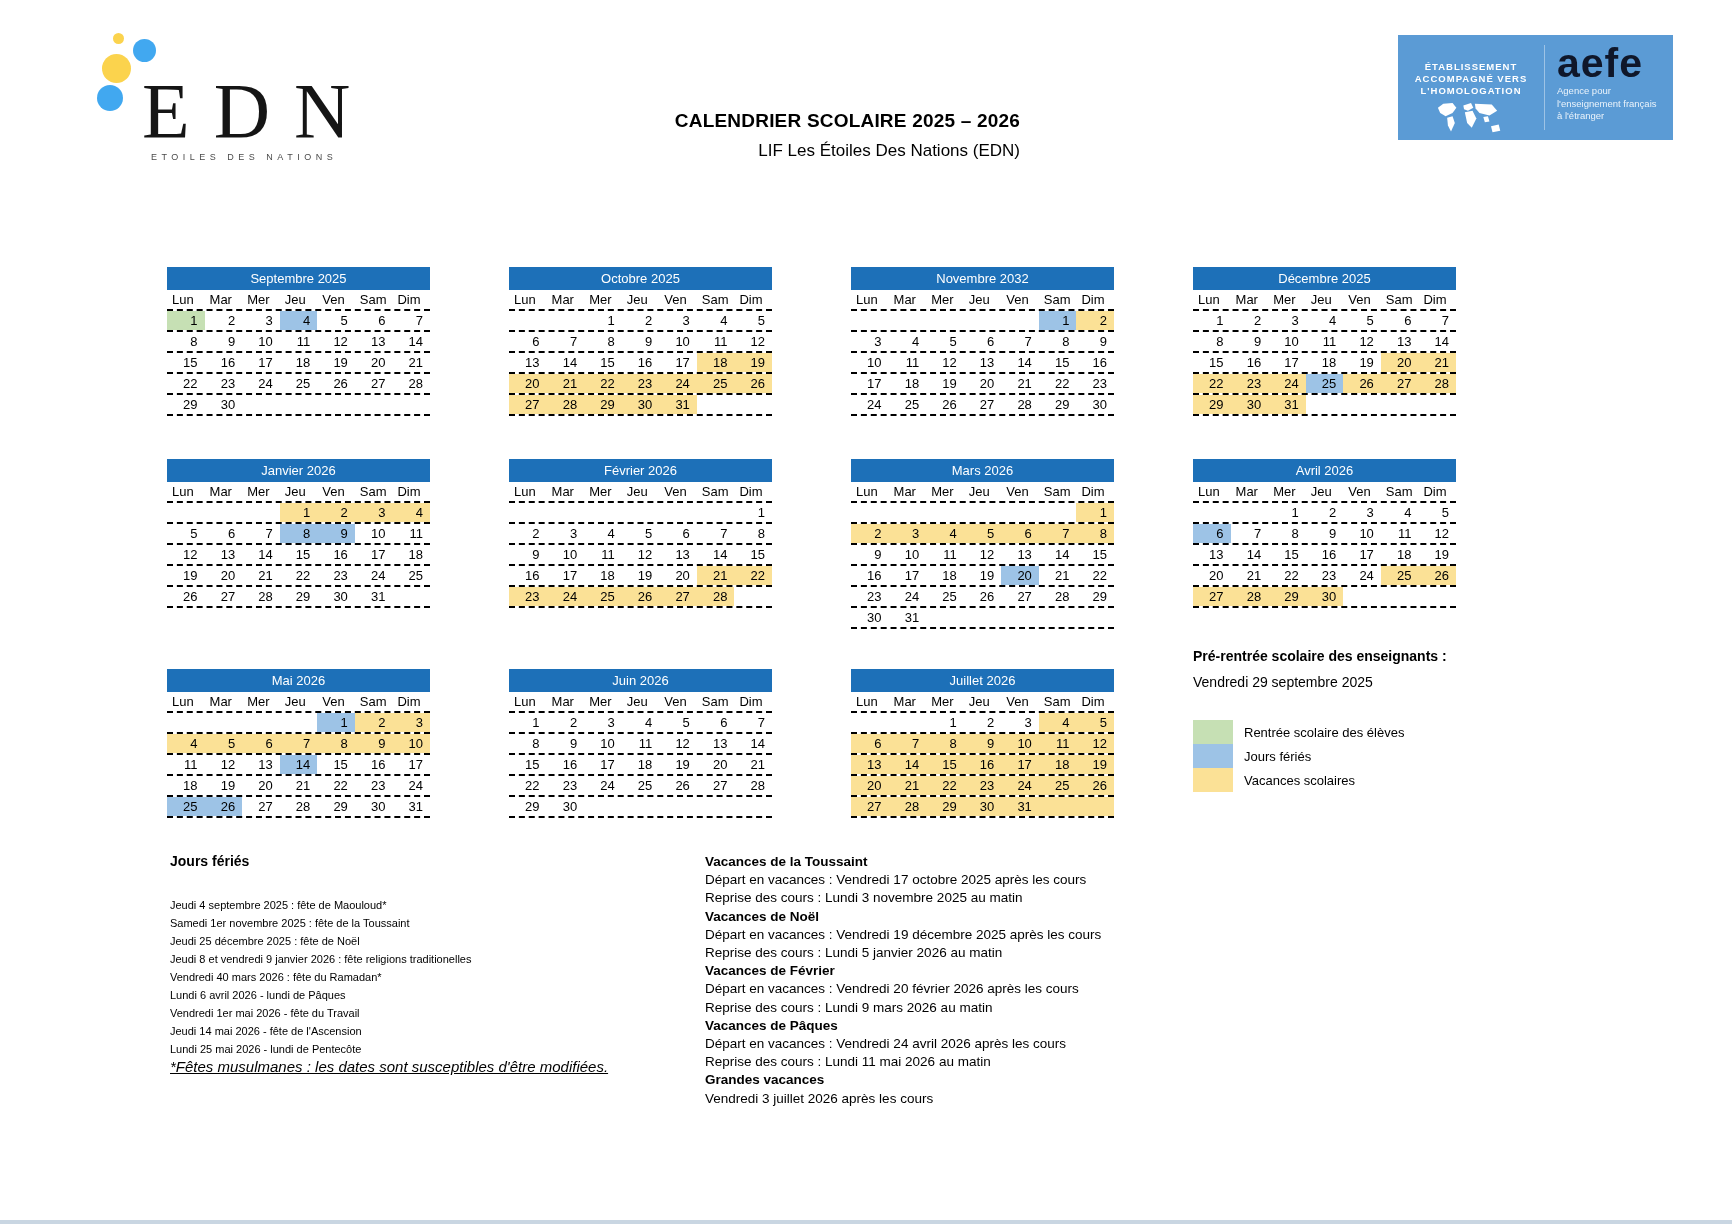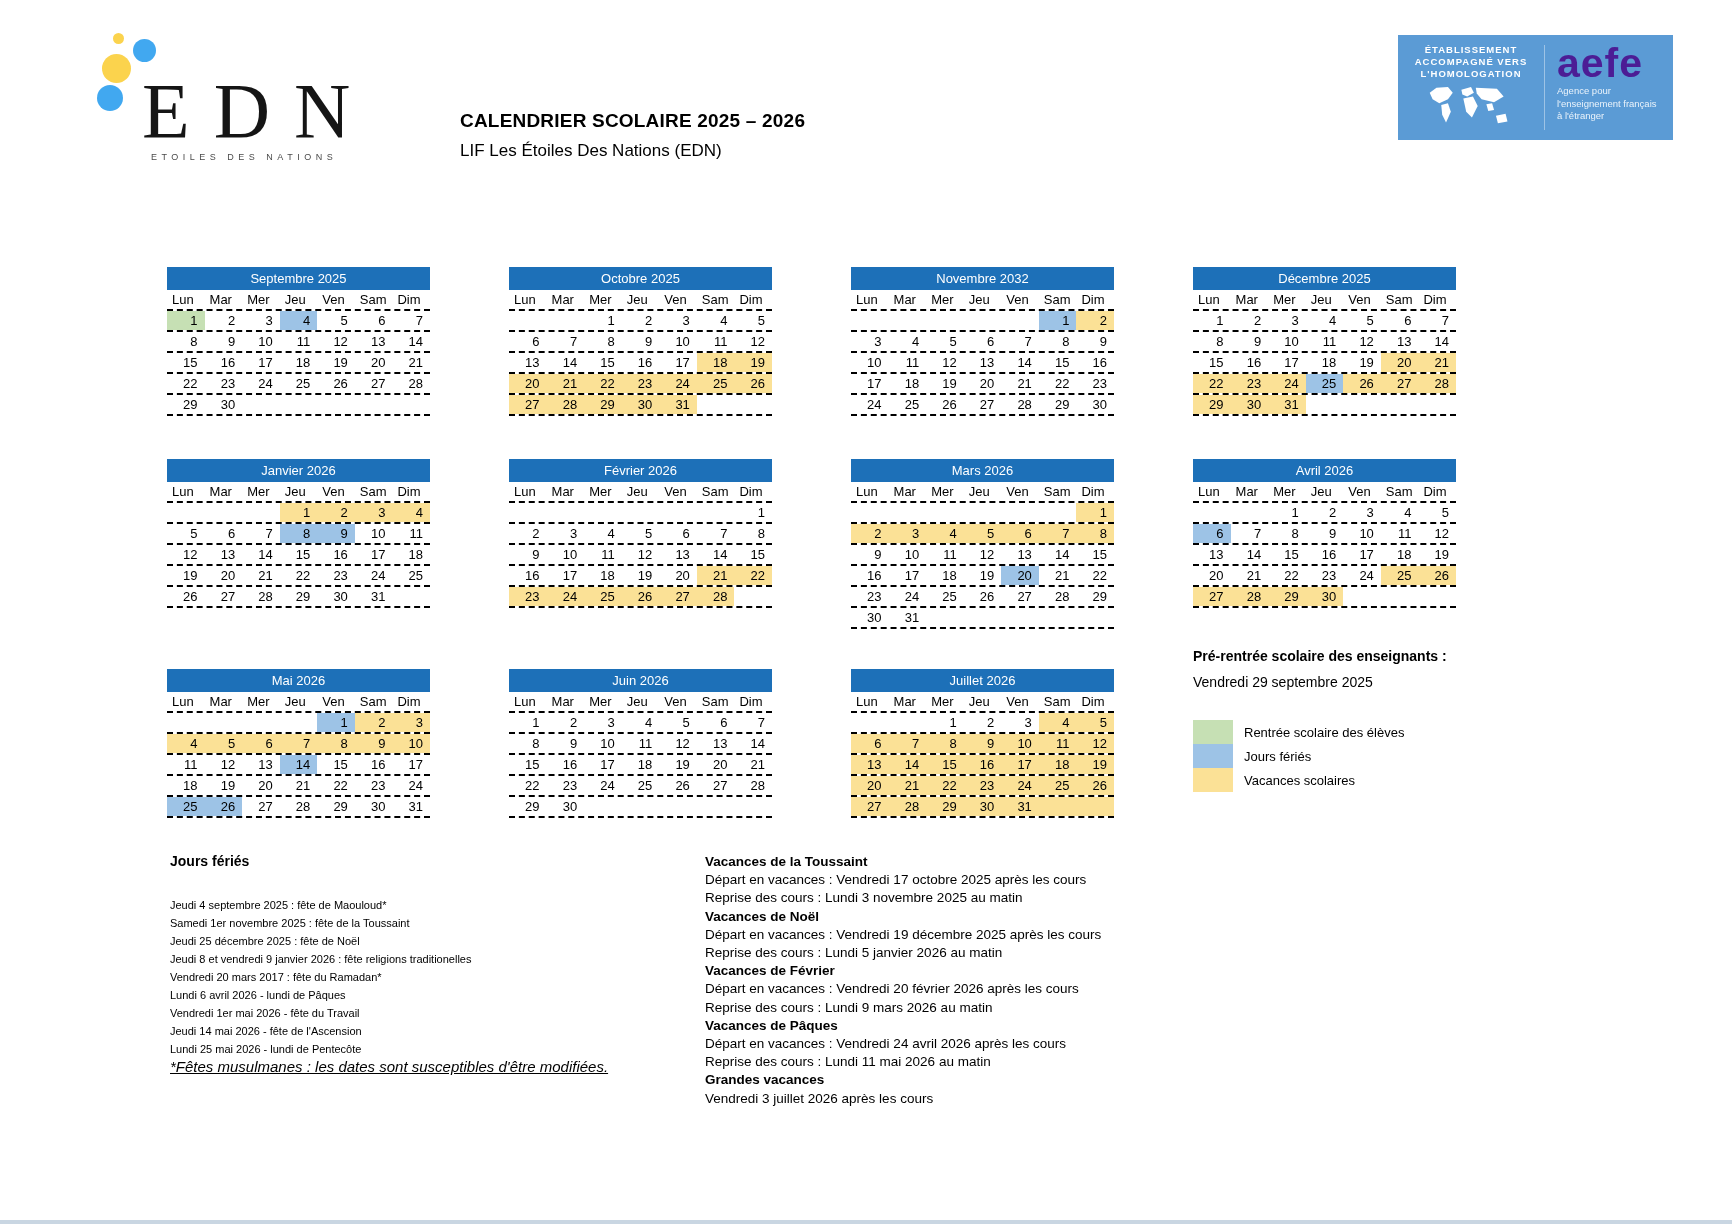--- a/index.html
+++ b/index.html
@@ -14,32 +14,32 @@
   .edn-acronym{
     position:absolute;left:57px;top:50px;
     font-family:"Liberation Serif",serif;font-size:78px;line-height:78px;
     letter-spacing:24px;color:#151515;
   }
   .edn-tagline{
     position:absolute;left:66px;top:130px;
     font-size:9px;letter-spacing:4.5px;color:#4a4a4a;white-space:nowrap;
   }
   
-  .title-block{position:absolute;left:460px;top:110px;width:560px;text-align:left;}
+  .title-block{position:absolute;left:460px;top:110px;width:560px;text-align:right;}
   .page-title{font-size:19px;font-weight:bold;letter-spacing:.2px;}
   .page-subtitle{font-size:17px;margin-top:9px;}
   
   .aefe{position:absolute;left:1398px;top:35px;width:275px;height:105px;
     background:var(--c-aefe);display:flex;align-items:stretch;}
-  .aefe-left{width:146px;display:flex;flex-direction:column;align-items:center;padding-top:9px;}
+  .aefe-left{width:146px;display:flex;flex-direction:column;align-items:center;padding-top:26px;}
   .aefe-badge-line{color:#fff;font-size:9.5px;font-weight:bold;letter-spacing:1px;line-height:12px;white-space:nowrap;}
   .aefe-map{margin-top:3px;}
   .aefe-divider{width:1px;background:#9dc3e6;margin:10px 0;}
   .aefe-right{flex:1;padding:6px 0 0 12px;}
-  .aefe-brand{color:#4c1d95;font-size:41px;font-weight:bold;line-height:44px;letter-spacing:1px;}
+  .aefe-brand{color:#0f172a;font-size:41px;font-weight:bold;line-height:44px;letter-spacing:1px;}
   .aefe-tag-line{color:#eaf3fb;font-size:9.5px;line-height:12.5px;}
   
   .month{position:absolute;width:263px;margin-top:19px;}
   .m-title{background:var(--c-header);color:#fff;text-align:center;
     font-size:13px;height:23px;line-height:23px;}
   .m-row{display:grid;grid-template-columns:repeat(7,1fr);
     height:19px;line-height:19px;border-bottom:2px dashed #000;}
   .wd{font-size:13px;padding-left:5px;}
   .dc{font-size:13px;text-align:right;padding-right:7px;}
   .hl-g{background:var(--c-g);}
@@ -764,21 +764,21 @@
     </div>
   </div>
 
 <div class="feries">
   <div class="feries-title">Jours fériés</div>
   <div>
       <div class="feries-item">Jeudi 4 septembre 2025 : fête de Maouloud*</div>
       <div class="feries-item">Samedi 1er novembre 2025 : fête de la Toussaint</div>
       <div class="feries-item">Jeudi 25 décembre 2025 : fête de Noël</div>
       <div class="feries-item">Jeudi 8 et vendredi 9 janvier 2026 : fête religions traditionelles</div>
-      <div class="feries-item">Vendredi 20 mars 2017 : fête du Ramadan*</div>
+      <div class="feries-item">Vendredi 40 mars 2026 : fête du Ramadan*</div>
       <div class="feries-item">Lundi 6 avril 2026 - lundi de Pâques</div>
       <div class="feries-item">Vendredi 1er mai 2026 - fête du Travail</div>
       <div class="feries-item">Jeudi 14 mai 2026 - fête de l'Ascension</div>
       <div class="feries-item">Lundi 25 mai 2026 - lundi de Pentecôte</div>
     </div>
   <div class="feries-note">*Fêtes musulmanes : les dates sont susceptibles d'être modifiées.</div>
 </div>
 
 <div class="vacances">
     <div class="vac-title">Vacances de la Toussaint</div>

